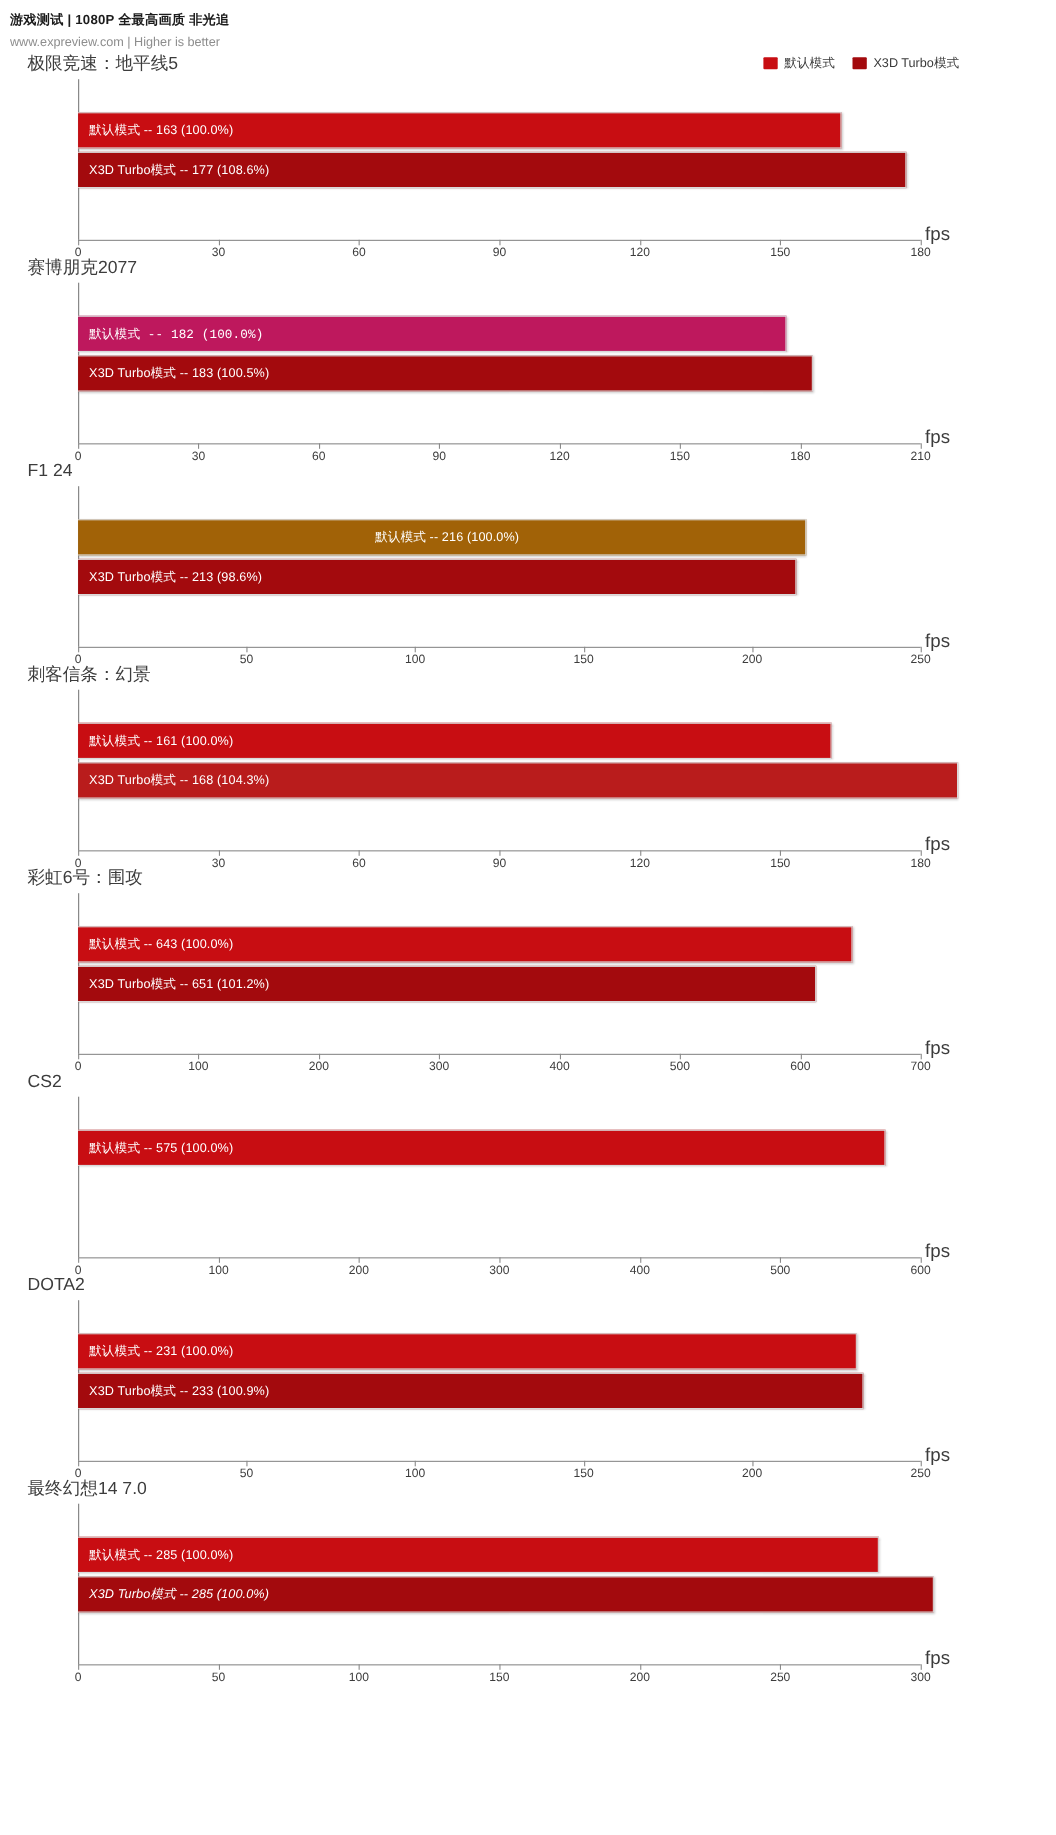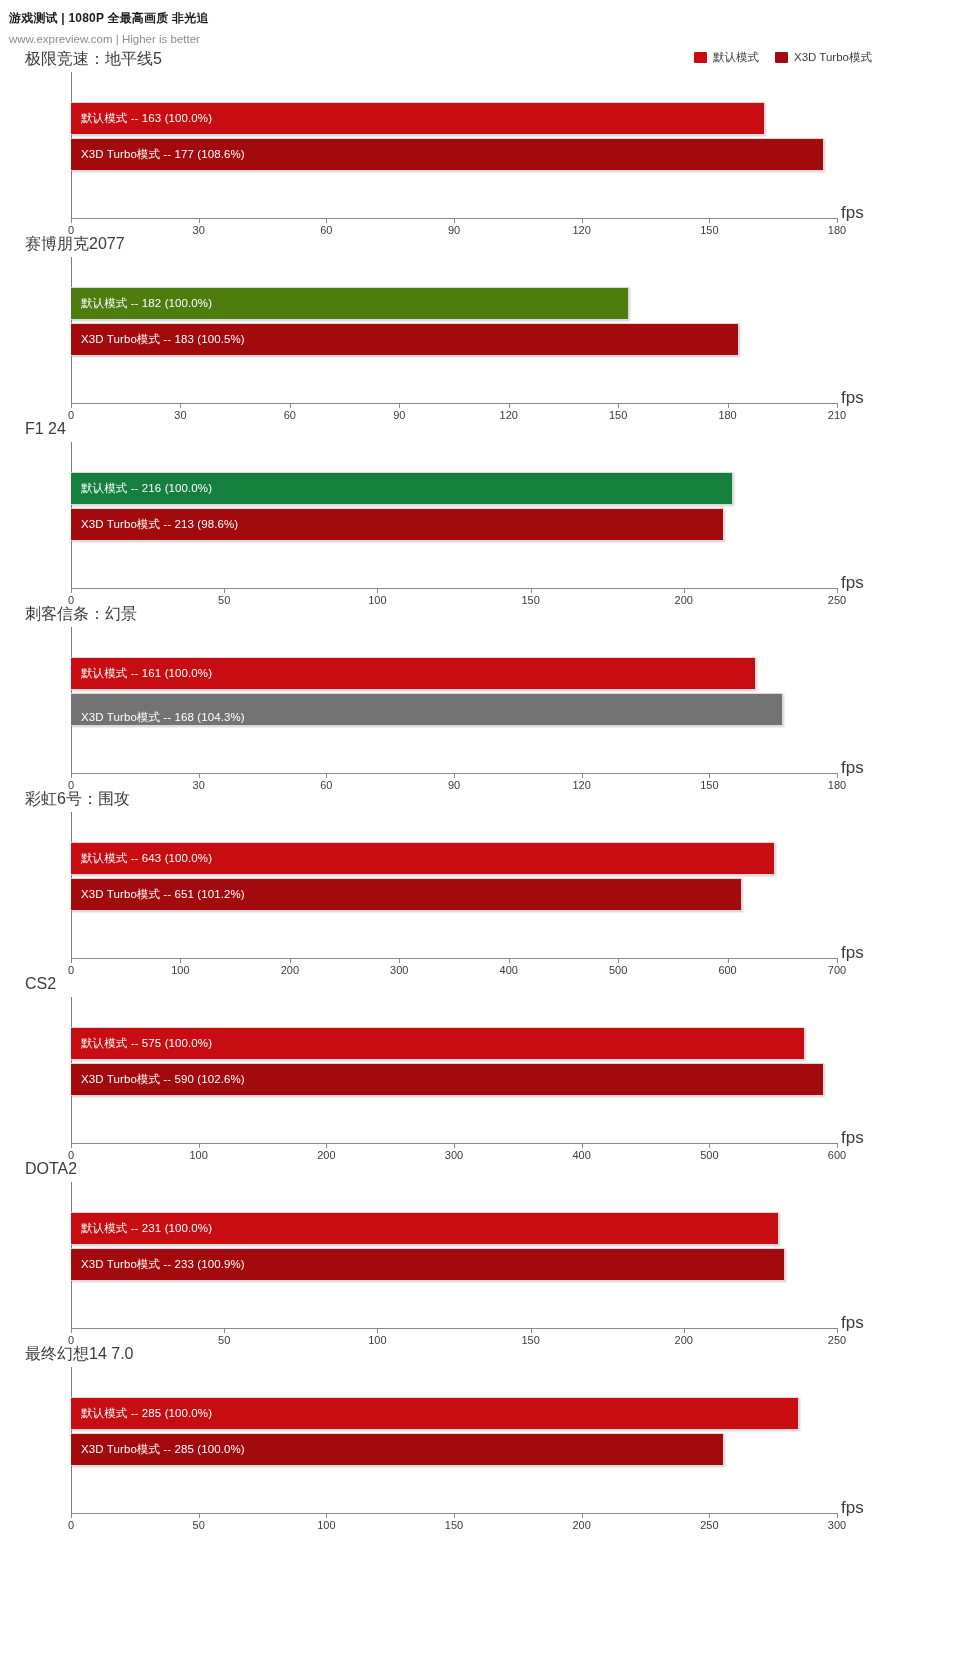--- a/index.html
+++ b/index.html
@@ -177,21 +177,21 @@
         <div class="ticklab" style="left: 328.286px;">90</div>
         <div class="tick" style="left: 437.714px;"></div>
         <div class="ticklab" style="left: 437.714px;">120</div>
         <div class="tick" style="left: 547.143px;"></div>
         <div class="ticklab" style="left: 547.143px;">150</div>
         <div class="tick" style="left: 656.571px;"></div>
         <div class="ticklab" style="left: 656.571px;">180</div>
         <div class="tick" style="left: 766px;"></div>
         <div class="ticklab" style="left: 766px;">210</div>
         <div class="units">fps</div>
-        <div class="bar b1" style="width: 558px; background: #4d7c0f;">
+        <div class="bar b1" style="width: 644px; background: #be185d; font-family: Liberation Mono, monospace;">
           <span class="bar-label">默认模式  --  182 (100.0%)</span>
         </div>
         <div class="bar b2" style="width: 667.514px; background: rgb(163, 10, 13);">
           <span class="bar-label">X3D Turbo模式  --  183 (100.5%)</span>
         </div>
       </div>
     </div>
     <div class="grp">
       <div class="grp-title">F1 24</div>
       <div class="plot">
@@ -203,21 +203,21 @@
         <div class="ticklab" style="left: 153.2px;">50</div>
         <div class="tick" style="left: 306.4px;"></div>
         <div class="ticklab" style="left: 306.4px;">100</div>
         <div class="tick" style="left: 459.6px;"></div>
         <div class="ticklab" style="left: 459.6px;">150</div>
         <div class="tick" style="left: 612.8px;"></div>
         <div class="ticklab" style="left: 612.8px;">200</div>
         <div class="tick" style="left: 766px;"></div>
         <div class="ticklab" style="left: 766px;">250</div>
         <div class="units">fps</div>
-        <div class="bar b1" style="width: 661.824px; background: #15803d;">
+        <div class="bar b1" style="width: 661.824px; background: #a16207; justify-content: center;">
           <span class="bar-label">默认模式  --  216 (100.0%)</span>
         </div>
         <div class="bar b2" style="width: 652.632px; background: rgb(163, 10, 13);">
           <span class="bar-label">X3D Turbo模式  --  213 (98.6%)</span>
         </div>
       </div>
     </div>
     <div class="grp">
       <div class="grp-title">刺客信条：幻景</div>
       <div class="plot">
@@ -234,21 +234,21 @@
         <div class="tick" style="left: 510.667px;"></div>
         <div class="ticklab" style="left: 510.667px;">120</div>
         <div class="tick" style="left: 638.333px;"></div>
         <div class="ticklab" style="left: 638.333px;">150</div>
         <div class="tick" style="left: 766px;"></div>
         <div class="ticklab" style="left: 766px;">180</div>
         <div class="units">fps</div>
         <div class="bar b1" style="width: 685.144px; background: rgb(200, 13, 18);">
           <span class="bar-label">默认模式  --  161 (100.0%)</span>
         </div>
-        <div class="bar b2" style="width: 712px; background: #737373; align-items: flex-end;">
+        <div class="bar b2" style="width: 800px; background: #b91c1c;">
           <span class="bar-label">X3D Turbo模式  --  168 (104.3%)</span>
         </div>
       </div>
     </div>
     <div class="grp">
       <div class="grp-title">彩虹6号：围攻</div>
       <div class="plot">
         <div class="yaxis"></div>
         <div class="xaxis"></div>
         <div class="tick" style="left: 0px;"></div>
@@ -292,23 +292,20 @@
         <div class="tick" style="left: 510.667px;"></div>
         <div class="ticklab" style="left: 510.667px;">400</div>
         <div class="tick" style="left: 638.333px;"></div>
         <div class="ticklab" style="left: 638.333px;">500</div>
         <div class="tick" style="left: 766px;"></div>
         <div class="ticklab" style="left: 766px;">600</div>
         <div class="units">fps</div>
         <div class="bar b1" style="width: 734.083px; background: rgb(200, 13, 18);">
           <span class="bar-label">默认模式  --  575 (100.0%)</span>
         </div>
-        <div class="bar b2" style="width: 753.233px; background: rgb(163, 10, 13);">
-          <span class="bar-label">X3D Turbo模式  --  590 (102.6%)</span>
-        </div>
       </div>
     </div>
     <div class="grp">
       <div class="grp-title">DOTA2</div>
       <div class="plot">
         <div class="yaxis"></div>
         <div class="xaxis"></div>
         <div class="tick" style="left: 0px;"></div>
         <div class="ticklab" style="left: 0px;">0</div>
         <div class="tick" style="left: 153.2px;"></div>
@@ -346,18 +343,18 @@
         <div class="tick" style="left: 510.667px;"></div>
         <div class="ticklab" style="left: 510.667px;">200</div>
         <div class="tick" style="left: 638.333px;"></div>
         <div class="ticklab" style="left: 638.333px;">250</div>
         <div class="tick" style="left: 766px;"></div>
         <div class="ticklab" style="left: 766px;">300</div>
         <div class="units">fps</div>
         <div class="bar b1" style="width: 727.7px; background: rgb(200, 13, 18);">
           <span class="bar-label">默认模式  --  285 (100.0%)</span>
         </div>
-        <div class="bar b2" style="width: 653px; background: rgb(163, 10, 13);">
+        <div class="bar b2" style="width: 778px; background: rgb(163, 10, 13); font-style: italic;">
           <span class="bar-label">X3D Turbo模式  --  285 (100.0%)</span>
         </div>
       </div>
     </div>
   </div>
 
 </body></html>

